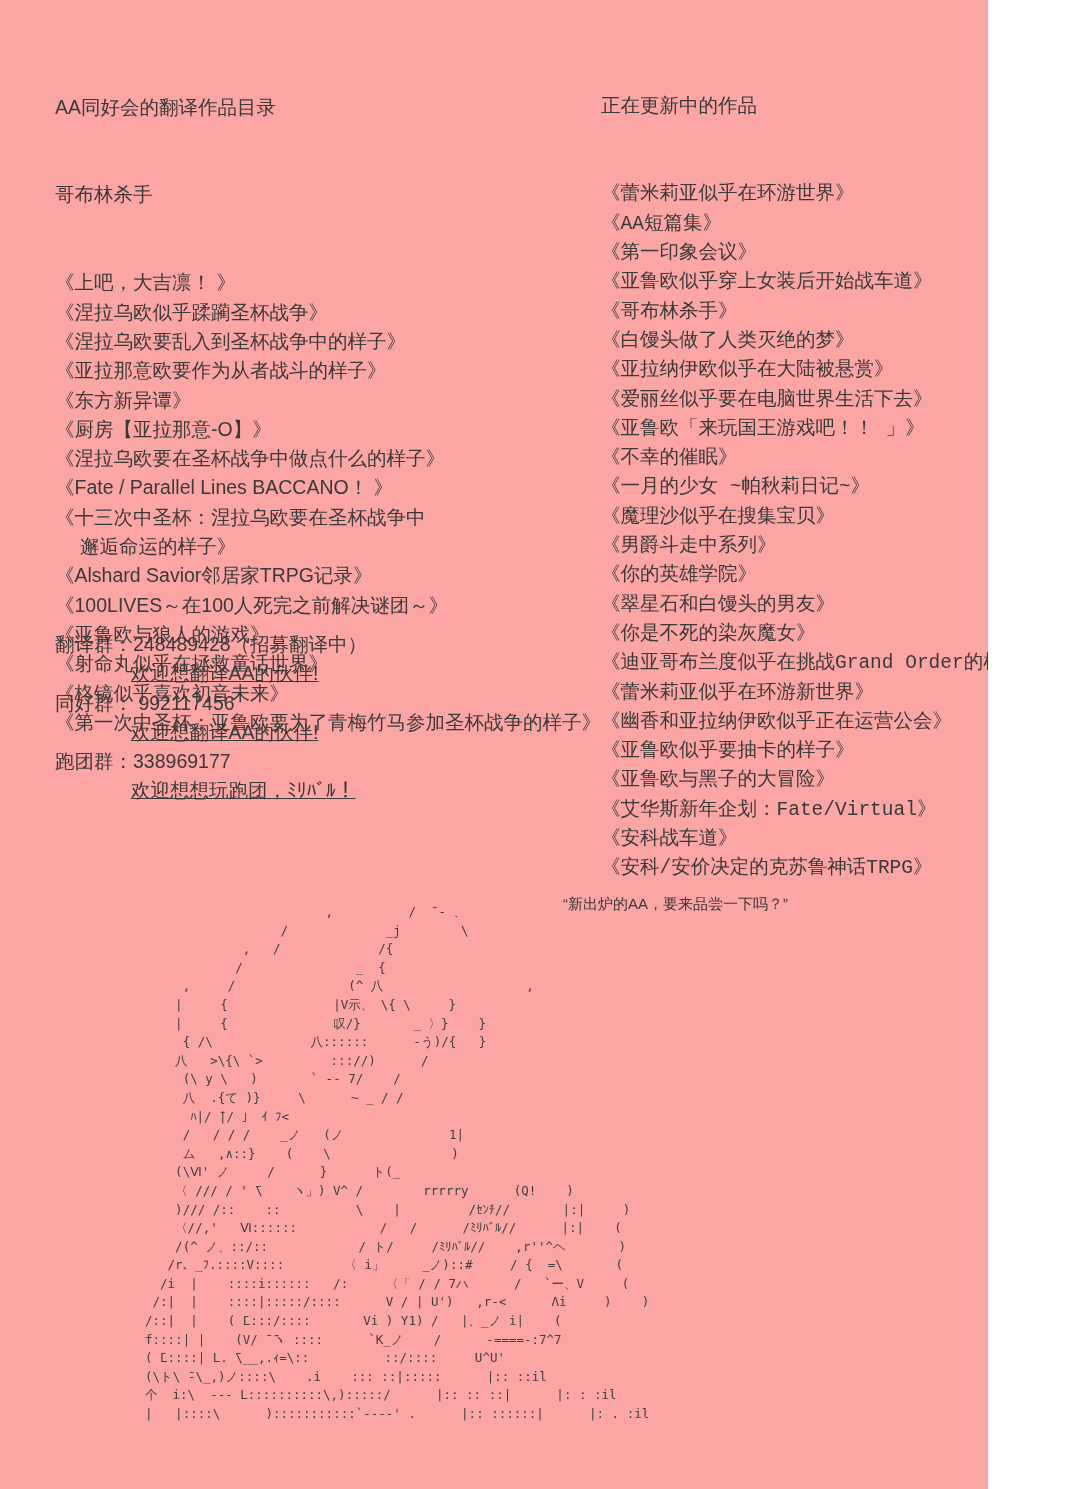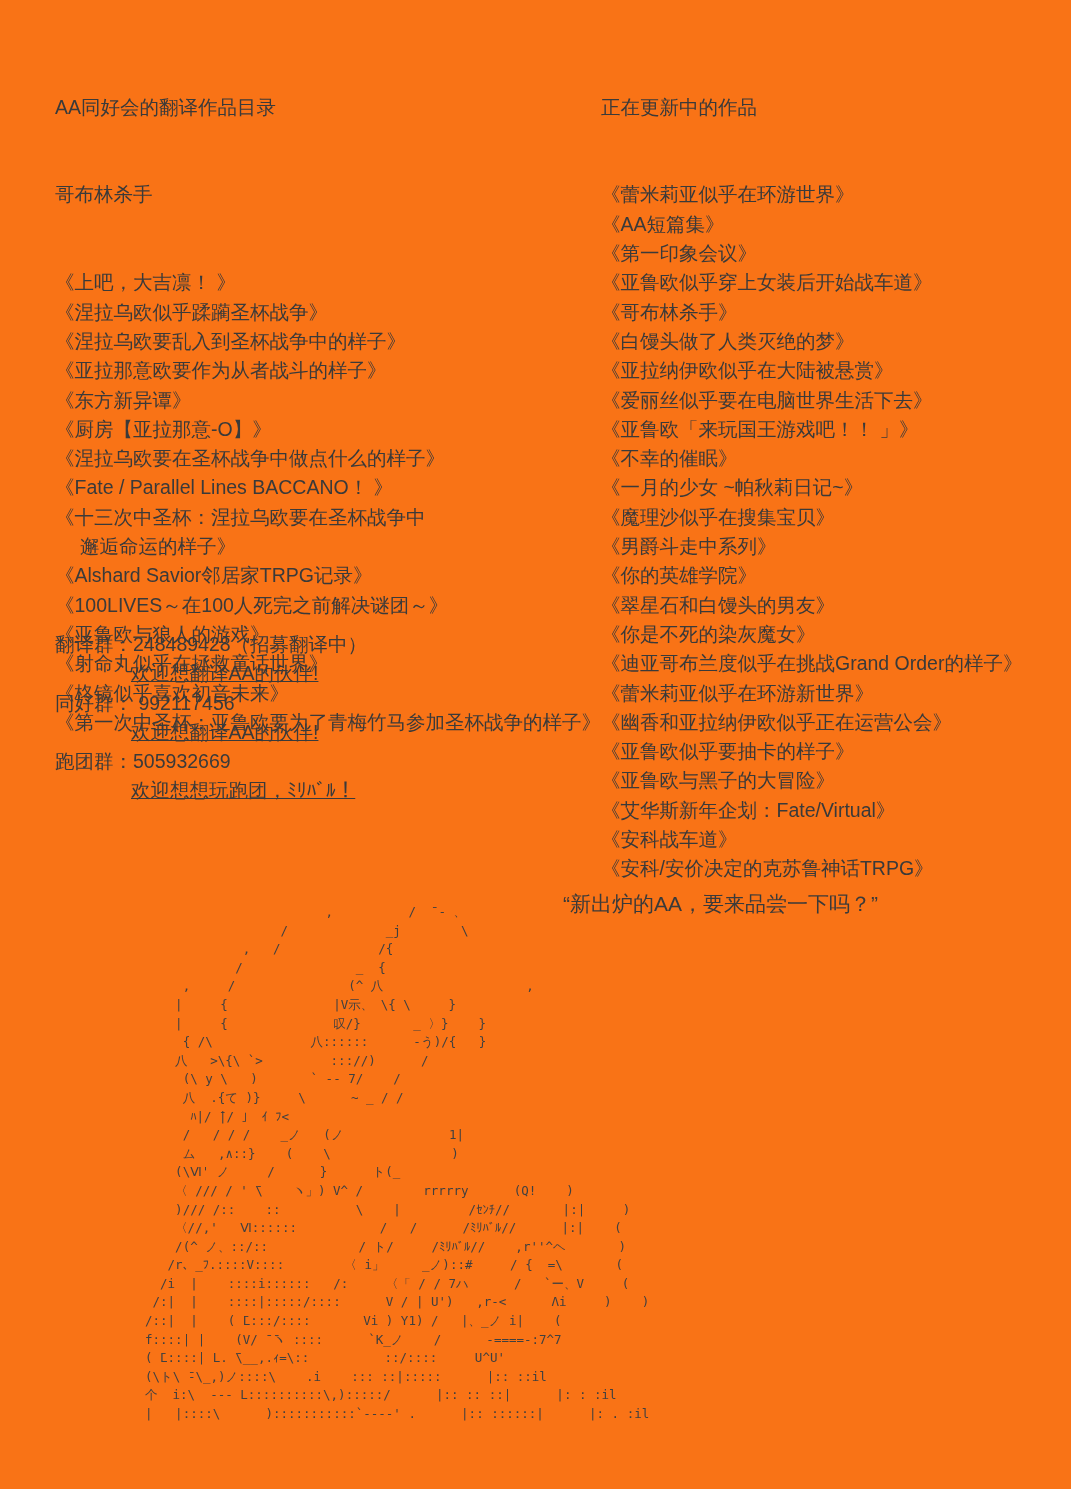--- a/index.html
+++ b/index.html
@@ -1,30 +1,30 @@
 <!DOCTYPE html>
 <html><head>
 <meta charset="utf-8">
 <style>
   html,body{margin:0;padding:0;}
   body{
     width:1071px;height:1489px;background:#ffffff;
     font-family:"Liberation Sans", sans-serif;
     color:#3a3a3a;
   }
-  .page{position:relative;width:1071px;height:1489px;overflow:hidden;background:#f97316;}
+  .page{position:relative;width:988px;height:1489px;overflow:hidden;background:#fca5a5;}
   .col{position:absolute;font-size:19.5px;line-height:29.3px;white-space:pre;}
   .col-left{left:55px;top:34px;}
-  .col-right{left:601px;top:34px;}
+  .col-right{left:601px;top:34px;font-family:Liberation Mono, monospace;}
   .line{white-space:pre;}
   .groups{position:absolute;left:55px;top:630px;font-size:19.5px;line-height:29.3px;}
   .group-note{padding-left:76px;text-decoration:underline;}
   .quote{
     position:absolute;left:563px;top:891px;
-    font-size:21px;line-height:26px;white-space:pre;
+    font-size:15px;line-height:26px;white-space:pre;
   }
   .aa-art{
     position:absolute;left:145px;top:903px;margin:0;
     font-family:"DejaVu Sans Mono", monospace;
     font-size:12.5px;line-height:18.6px;
     color:#404040;white-space:pre;
   }
 </style>
 </head>
 <body>
@@ -35,21 +35,21 @@
     <div class="line">AA同好会的翻译作品目录</div>
     <div class="line">哥布林杀手</div>
     <div><div class="line">《上吧，大吉凛！ 》</div><div class="line">《涅拉乌欧似乎蹂躏圣杯战争》</div><div class="line">《涅拉乌欧要乱入到圣杯战争中的样子》</div><div class="line">《亚拉那意欧要作为从者战斗的样子》</div><div class="line">《东方新异谭》</div><div class="line">《厨房【亚拉那意-O】》</div><div class="line">《涅拉乌欧要在圣杯战争中做点什么的样子》</div><div class="line">《Fate / Parallel Lines BACCANO！ 》</div><div class="line">《十三次中圣杯：涅拉乌欧要在圣杯战争中</div><div class="line">　 邂逅命运的样子》</div><div class="line">《Alshard Savior邻居家TRPG记录》</div><div class="line">《100LIVES～在100人死完之前解决谜团～》</div><div class="line">《亚鲁欧与狼人的游戏》</div><div class="line">《射命丸似乎在拯救童话世界》</div><div class="line">《柊镜似乎喜欢初音未来》</div><div class="line">《第一次中圣杯：亚鲁欧要为了青梅竹马参加圣杯战争的样子》</div></div>
   </div>
 
   <div class="groups">
       <div class="line">翻译群：248489428（招募翻译中）</div>
       <div class="line group-note">欢迎想翻译AA的伙伴!</div>
       <div class="line">同好群： 992117456</div>
       <div class="line group-note">欢迎想翻译AA的伙伴!</div>
-      <div class="line">跑团群：505932669</div>
+      <div class="line">跑团群：338969177</div>
       <div class="line group-note">欢迎想想玩跑团，ﾐﾘﾊﾞﾙ！</div>
     </div>
 
   <div class="col col-right">
     <div class="line">正在更新中的作品</div>
     <div><div class="line">《蕾米莉亚似乎在环游世界》</div><div class="line">《AA短篇集》</div><div class="line">《第一印象会议》</div><div class="line">《亚鲁欧似乎穿上女装后开始战车道》</div><div class="line">《哥布林杀手》</div><div class="line">《白馒头做了人类灭绝的梦》</div><div class="line">《亚拉纳伊欧似乎在大陆被悬赏》</div><div class="line">《爱丽丝似乎要在电脑世界生活下去》</div><div class="line">《亚鲁欧「来玩国王游戏吧！！ 」》</div><div class="line">《不幸的催眠》</div><div class="line">《一月的少女 ~帕秋莉日记~》</div><div class="line">《魔理沙似乎在搜集宝贝》</div><div class="line">《男爵斗走中系列》</div><div class="line">《你的英雄学院》</div><div class="line">《翠星石和白馒头的男友》</div><div class="line">《你是不死的染灰魔女》</div><div class="line">《迪亚哥布兰度似乎在挑战Grand Order的样子》</div><div class="line">《蕾米莉亚似乎在环游新世界》</div><div class="line">《幽香和亚拉纳伊欧似乎正在运营公会》</div><div class="line">《亚鲁欧似乎要抽卡的样子》</div><div class="line">《亚鲁欧与黑子的大冒险》</div><div class="line">《艾华斯新年企划：Fate/Virtual》</div><div class="line">《安科战车道》</div><div class="line">《安科/安价决定的克苏鲁神话TRPG》</div></div>
   </div>
 
   <div class="quote">“新出炉的AA，要来品尝一下吗？”</div>
 

